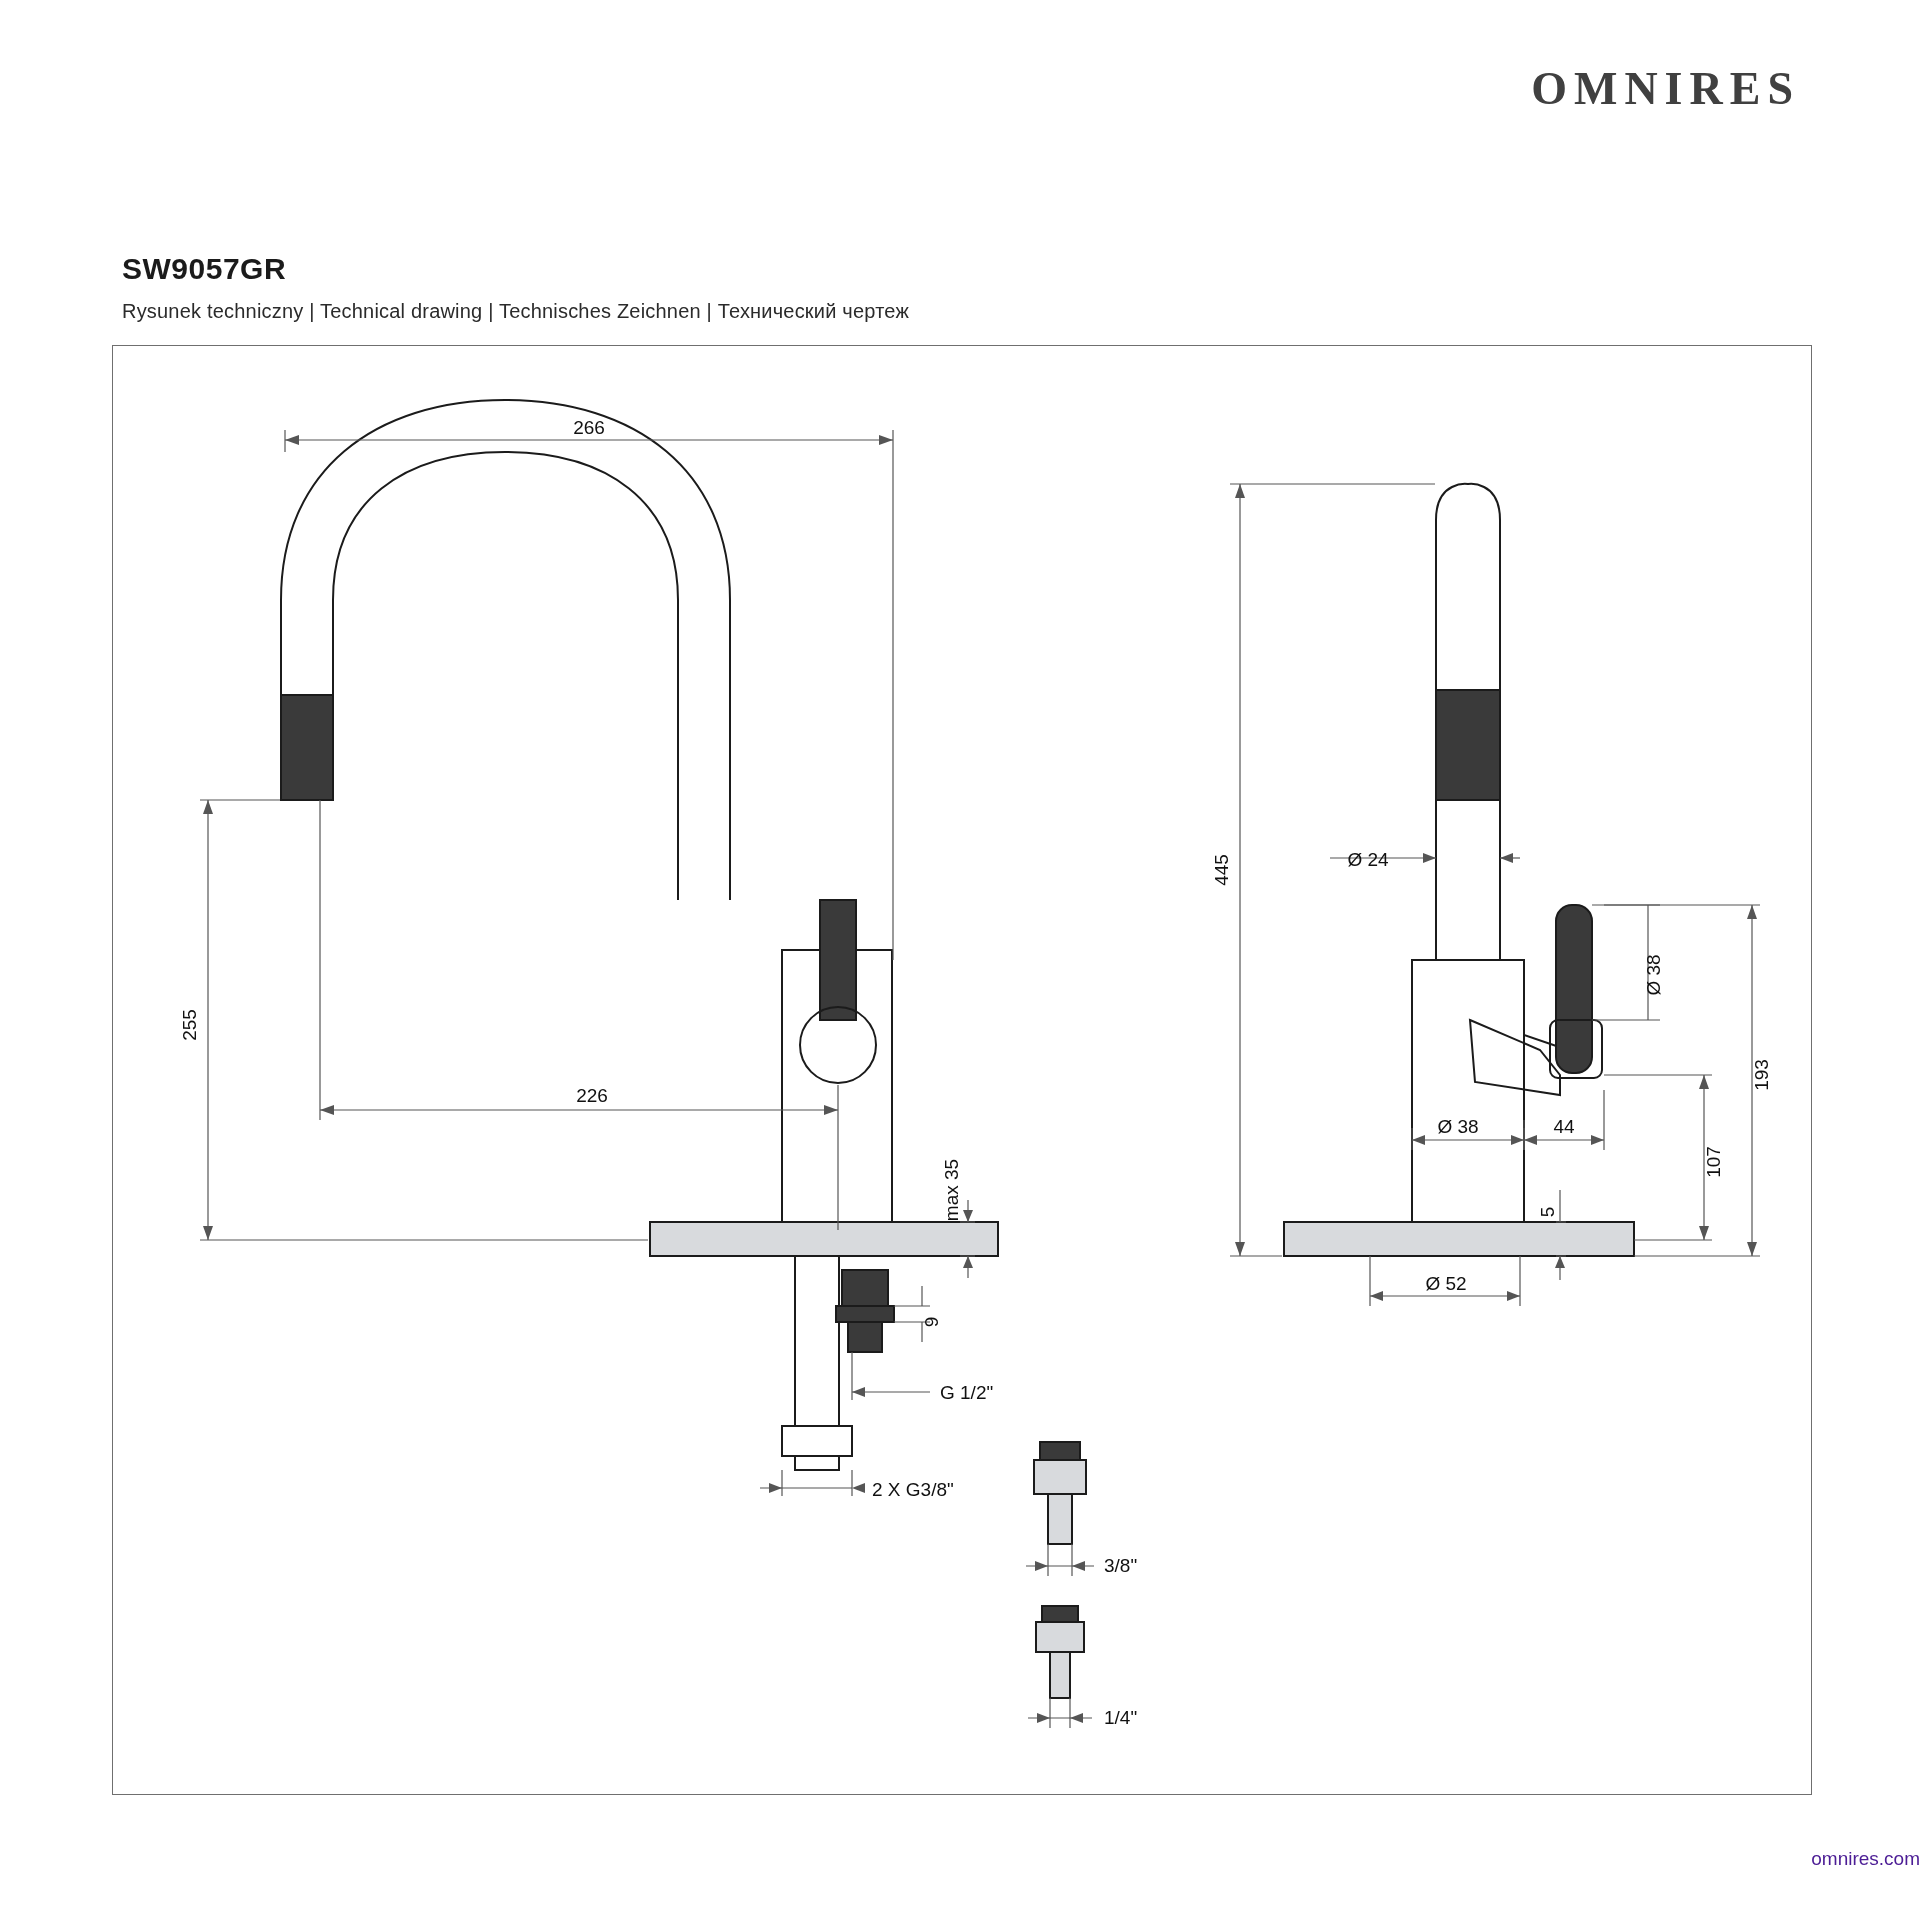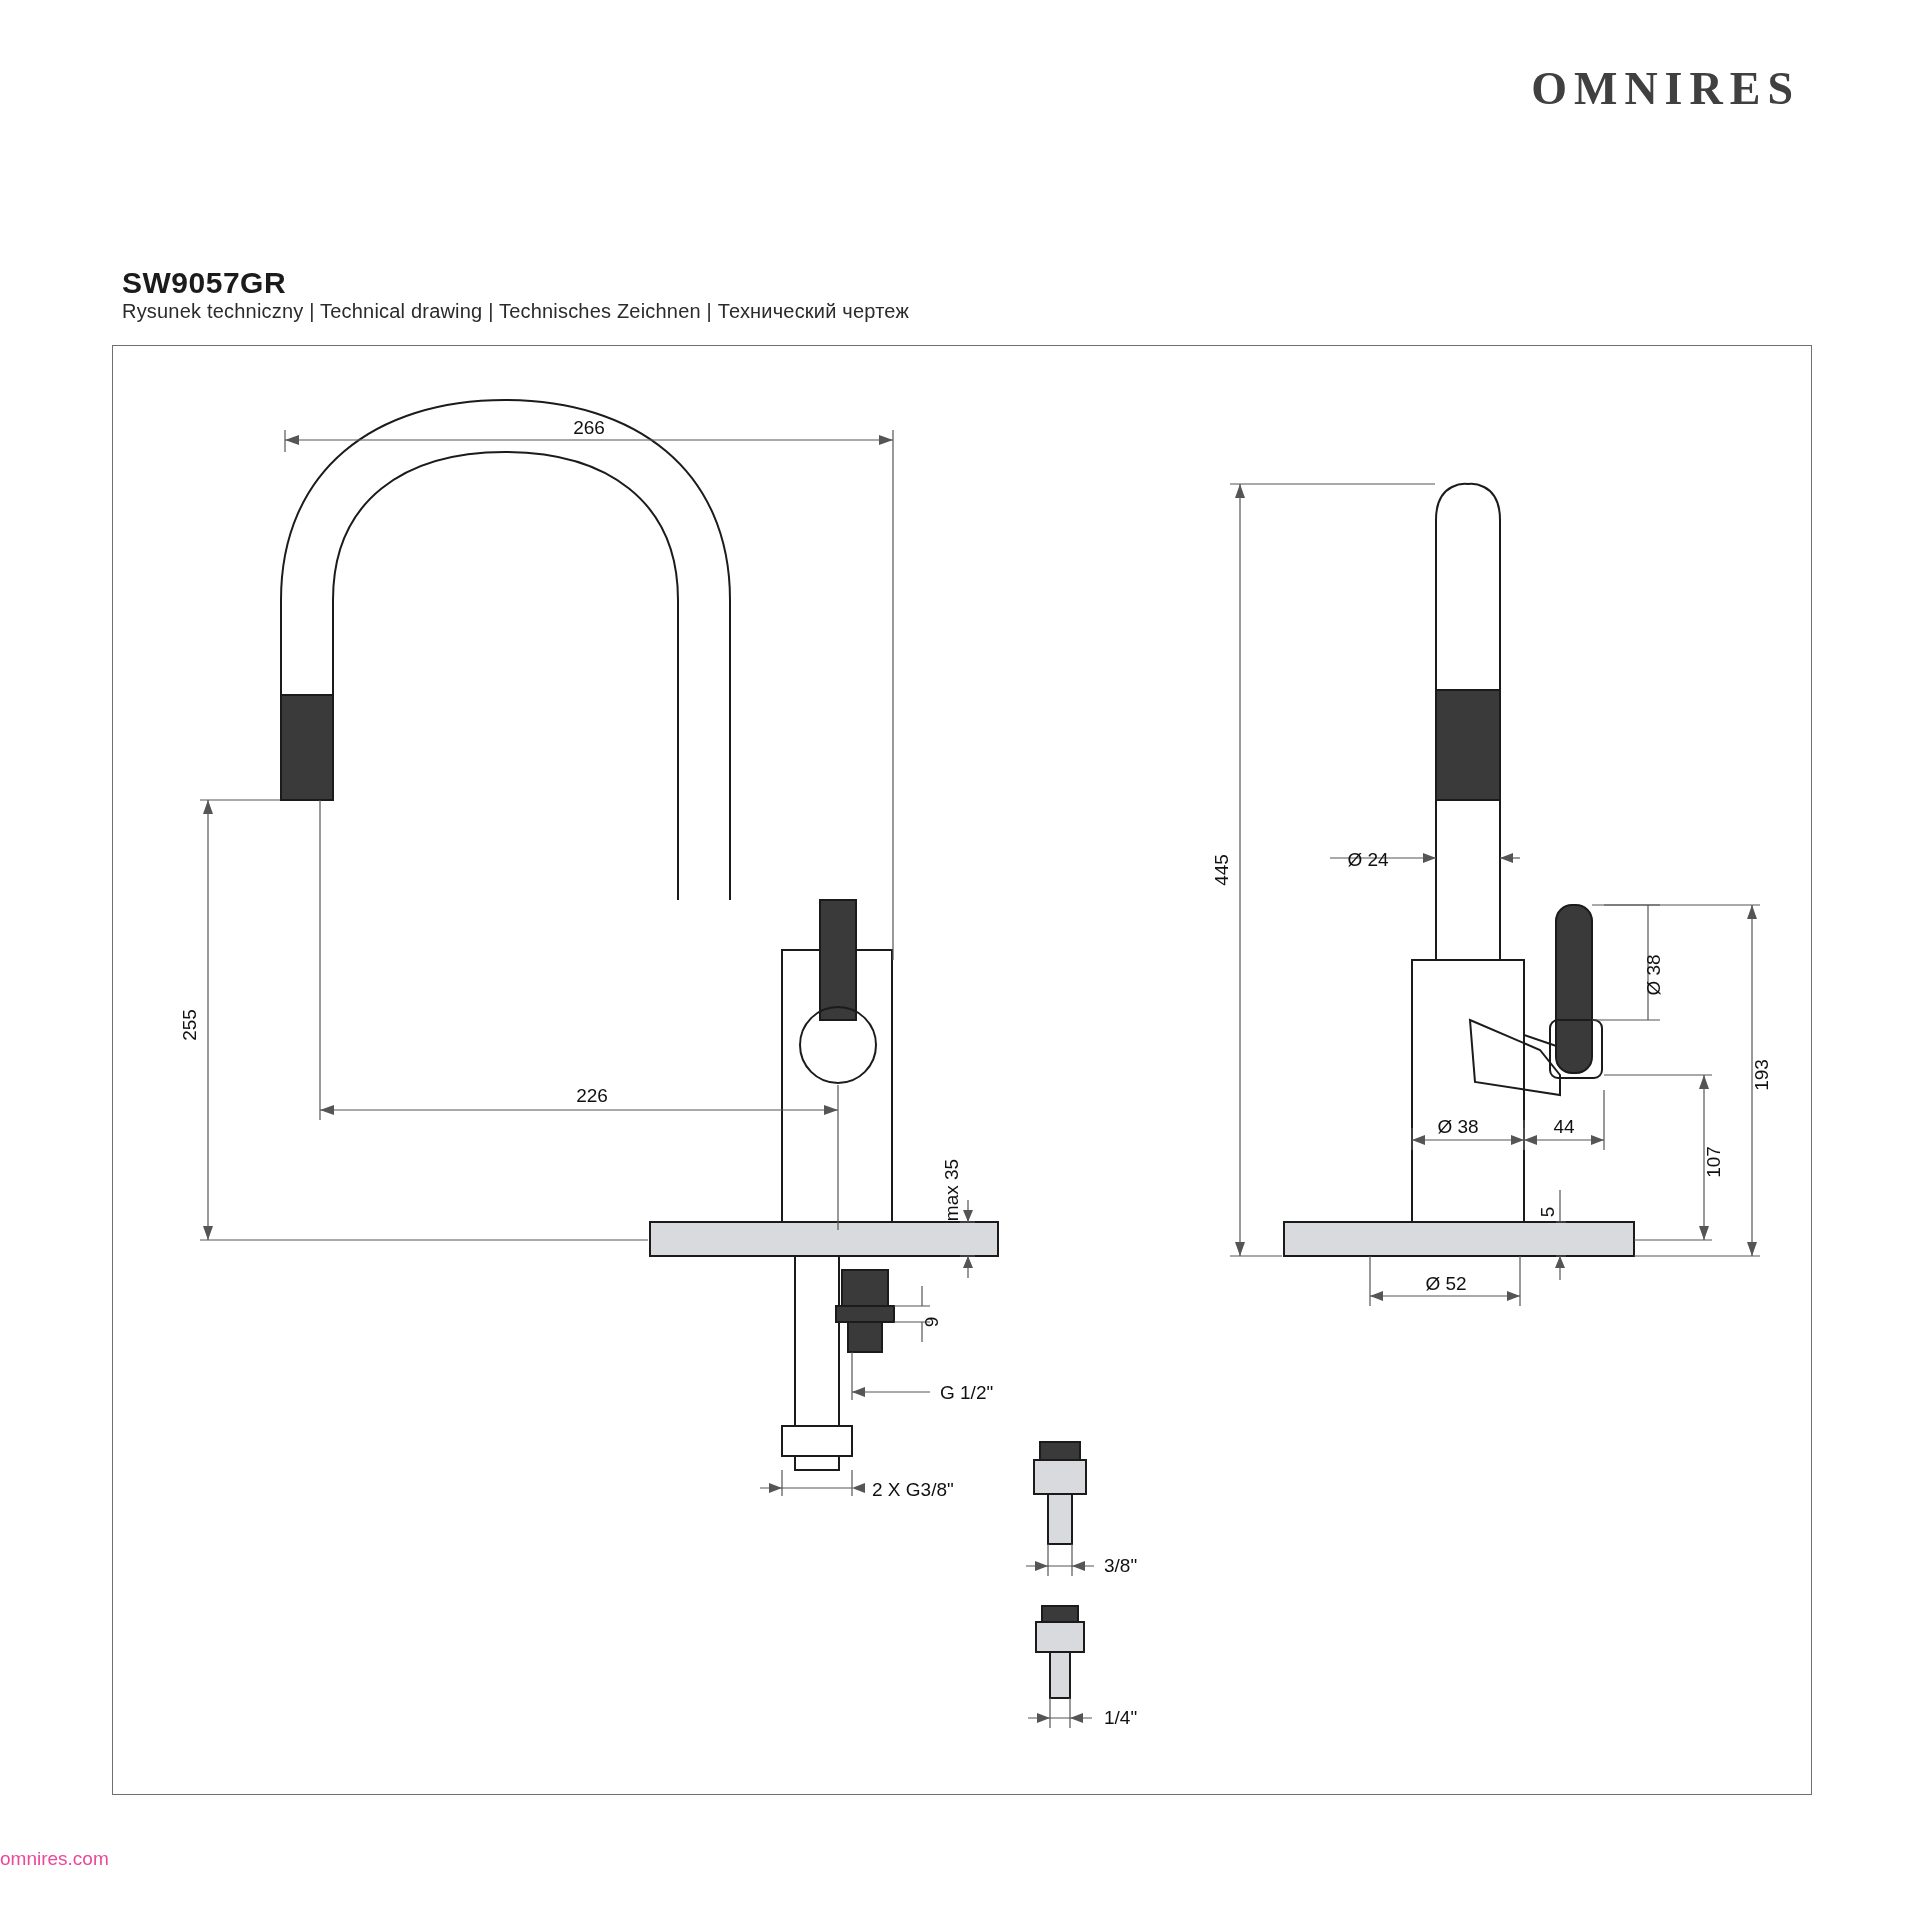--- a/index.html
+++ b/index.html
@@ -25,21 +25,21 @@
     top: 62px;
     font-size: 46px;
     letter-spacing: 7px;
     font-weight: 700;
     color: #404040;
     font-family: "Liberation Serif", serif;
   }
   .model-code {
     position: absolute;
     left: 122px;
-    top: 266px;
+    top: 252px;
     font-size: 30px;
     font-weight: 700;
     letter-spacing: 0.5px;
     color: #1b1b1b;
   }
   .subtitle {
     position: absolute;
     left: 122px;
     top: 300px;
     font-size: 20px;
@@ -54,23 +54,23 @@
     width: 1700px;
     height: 1450px;
     border: 1.5px solid #6f6f6f;
     box-sizing: border-box;
   }
   .footer {
     position: absolute;
     left: 0;
     right: 0;
     top: 1848px;
-    text-align: left;
+    text-align: right;
     font-size: 19px;
-    color: #ec4899;
+    color: #4c1d95;
   }
   svg.drawing {
     position: absolute;
     left: 0;
     top: 0;
     width: 1920px;
     height: 1920px;
   }
   .dimtext {
     font-family: "Liberation Sans", sans-serif;

